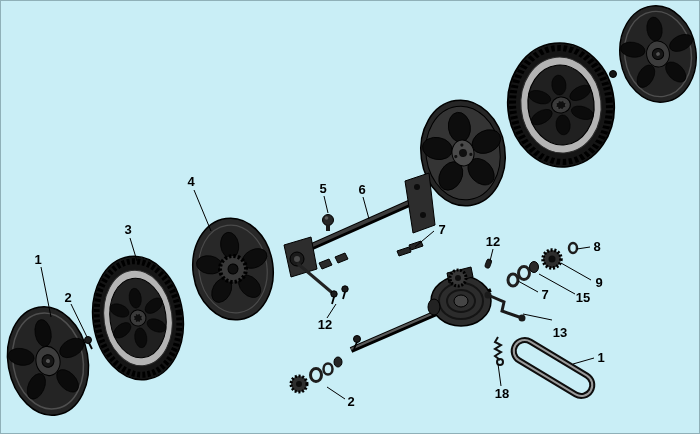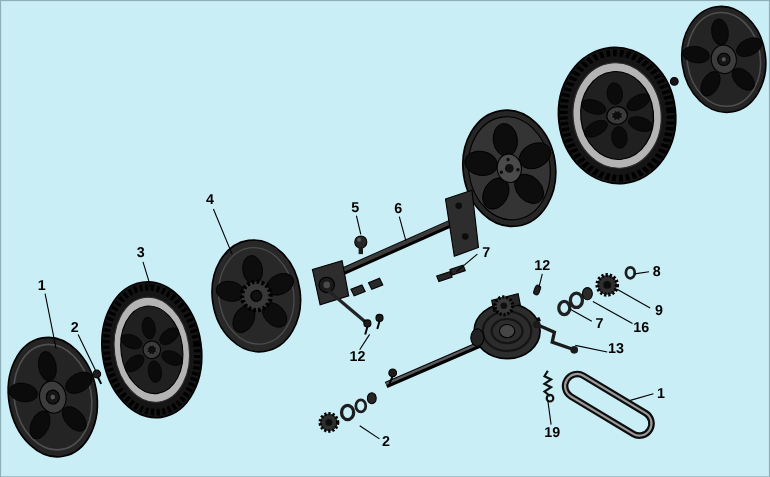--- a/index.html
+++ b/index.html
@@ -233,22 +233,22 @@
 
   <div class="part-label" style="left:37px;top:258px">1</div>
   <div class="part-label" style="left:67px;top:296px">2</div>
   <div class="part-label" style="left:127px;top:228px">3</div>
   <div class="part-label" style="left:190px;top:180px">4</div>
   <div class="part-label" style="left:322px;top:187px">5</div>
   <div class="part-label" style="left:361px;top:188px">6</div>
   <div class="part-label" style="left:441px;top:228px">7</div>
   <div class="part-label" style="left:596px;top:245px">8</div>
   <div class="part-label" style="left:598px;top:281px">9</div>
-  <div class="part-label" style="left:582px;top:296px">16</div>
+  <div class="part-label" style="left:582px;top:296px">15</div>
   <div class="part-label" style="left:544px;top:293px">7</div>
   <div class="part-label" style="left:492px;top:240px">12</div>
-  <div class="part-label" style="left:559px;top:315px">13</div>
+  <div class="part-label" style="left:559px;top:331px">13</div>
   <div class="part-label" style="left:600px;top:356px">1</div>
-  <div class="part-label" style="left:501px;top:392px">19</div>
+  <div class="part-label" style="left:501px;top:392px">18</div>
   <div class="part-label" style="left:350px;top:400px">2</div>
   <div class="part-label" style="left:324px;top:323px">12</div>
 
 </div>
 
 </body></html>

